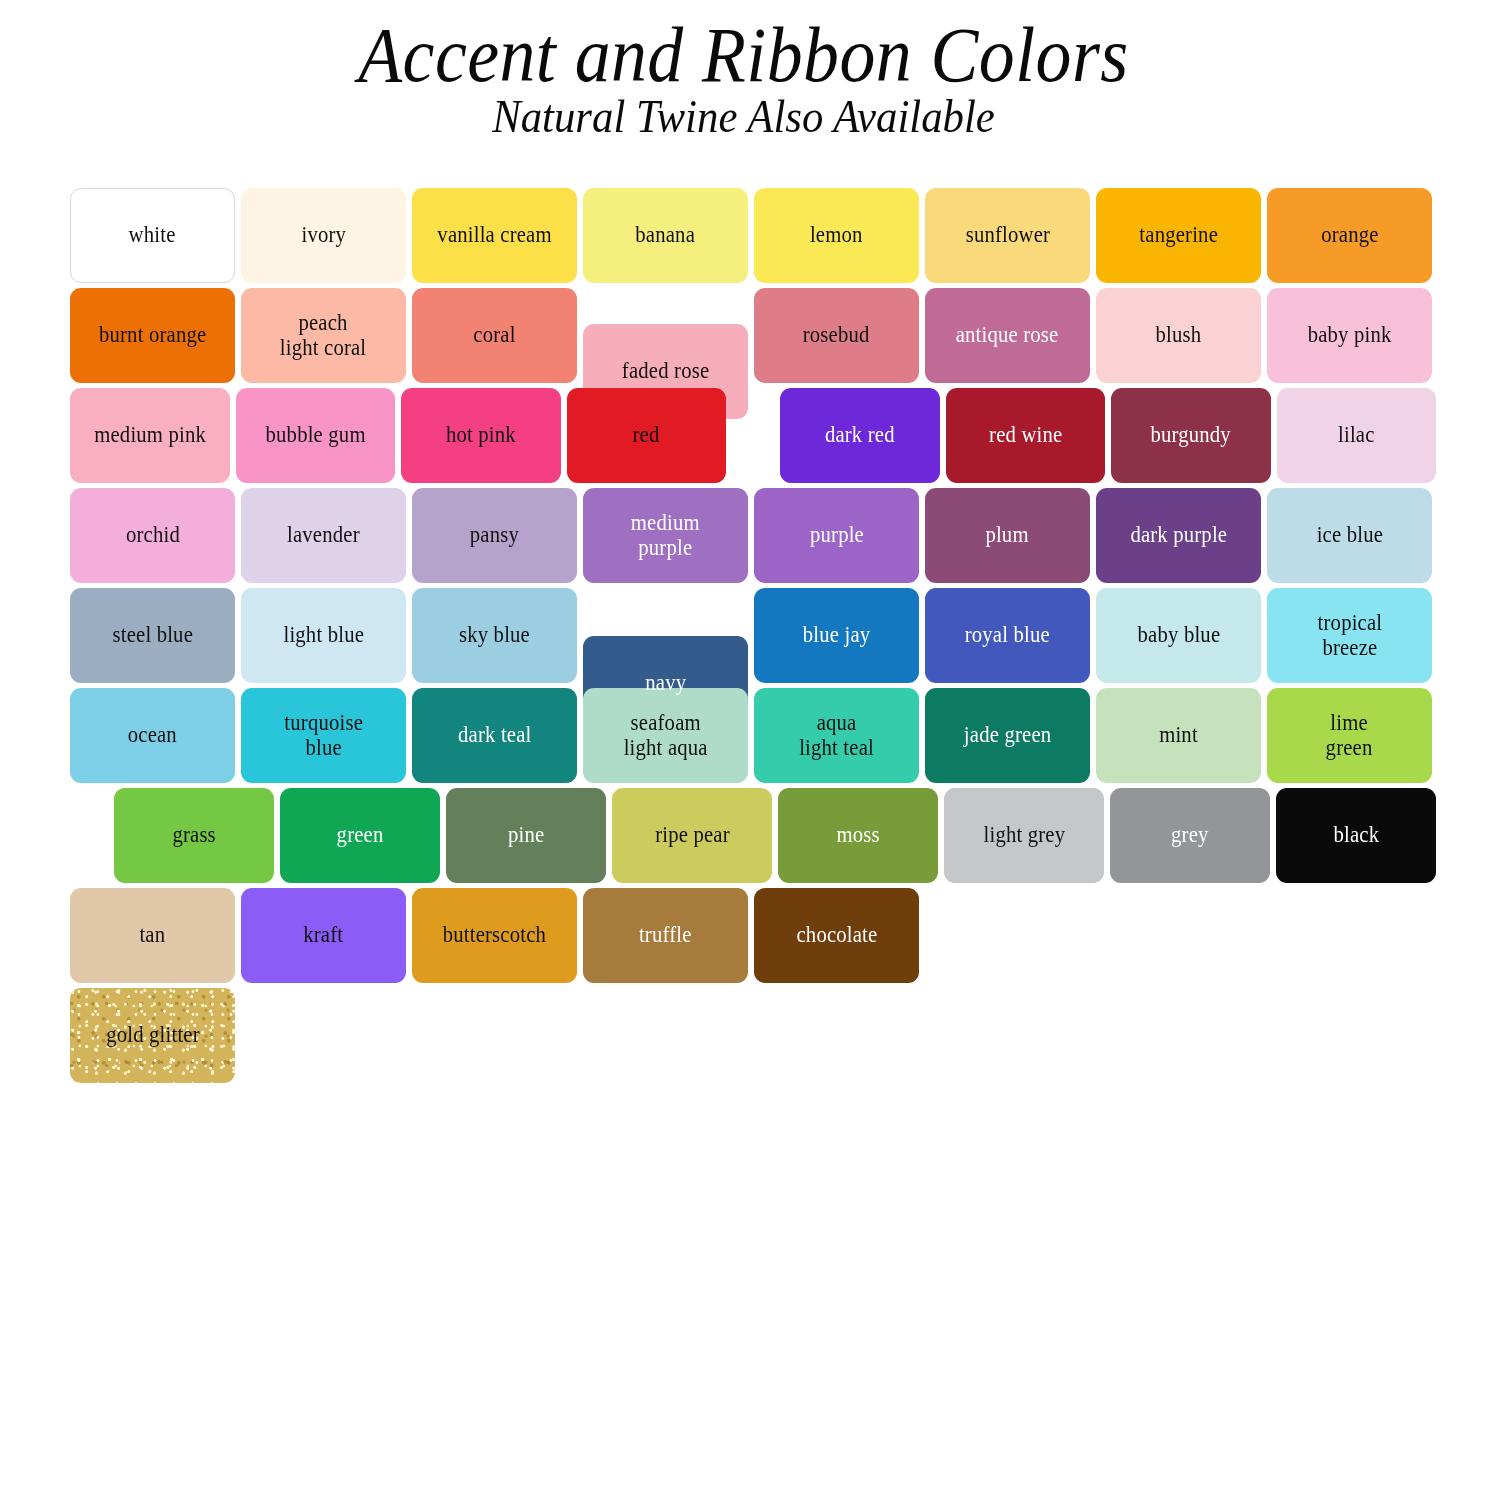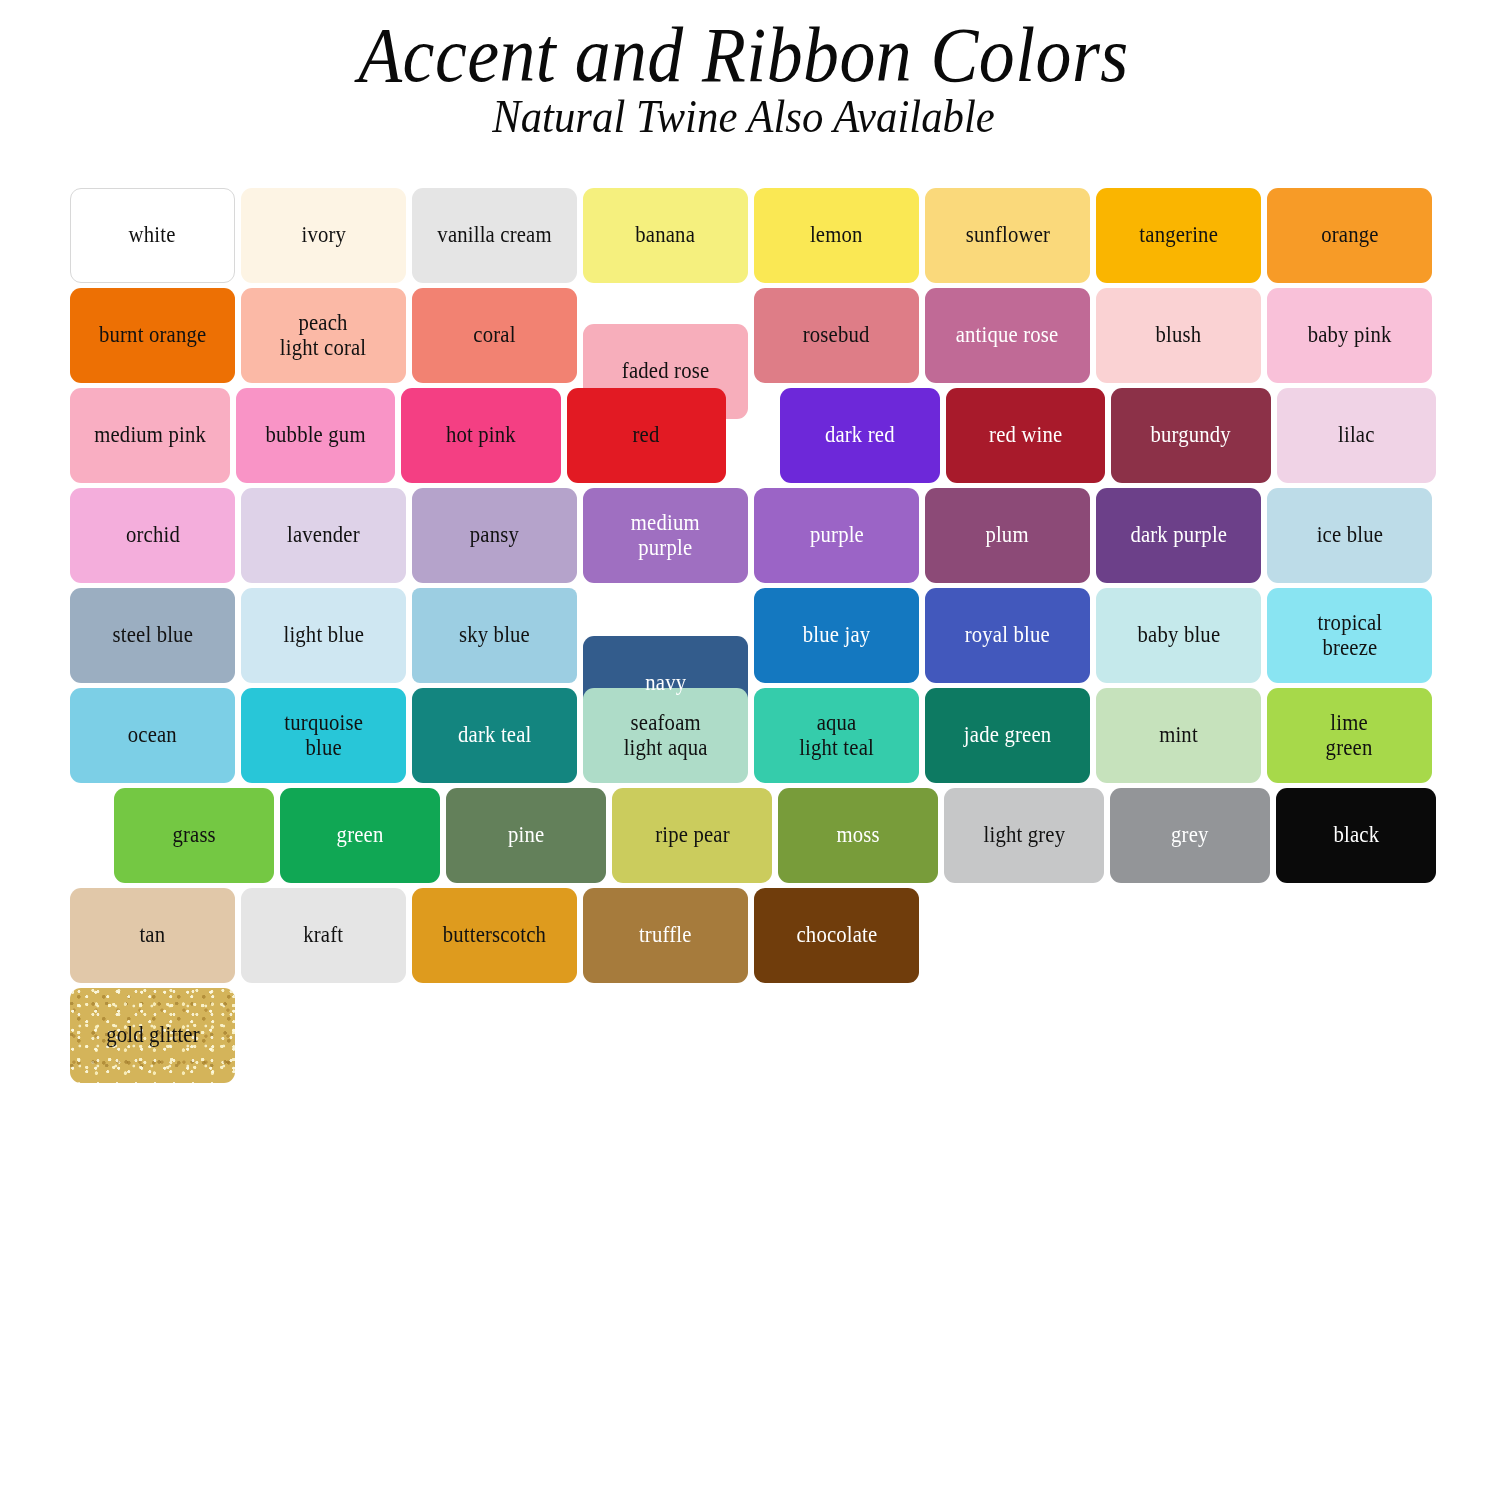--- a/index.html
+++ b/index.html
@@ -124,21 +124,21 @@
   </div>
 
   <div class="grid" id="swatch-grid">
       <div class="row">
         <div class="swatch light outlined" style="background: rgb(255, 255, 255);">
           <span class="label">white</span>
         </div>
         <div class="swatch light" style="background: rgb(253, 244, 228);">
           <span class="label">ivory</span>
         </div>
-        <div class="swatch light" style="background: #e5e5e5;">
+        <div class="swatch light" style="background: #fde047;">
           <span class="label">vanilla cream</span>
         </div>
         <div class="swatch light" style="background: rgb(245, 240, 126);">
           <span class="label">banana</span>
         </div>
         <div class="swatch light" style="background: rgb(250, 232, 84);">
           <span class="label">lemon</span>
         </div>
         <div class="swatch light" style="background: rgb(250, 217, 123);">
           <span class="label">sunflower</span>
@@ -230,21 +230,21 @@
           <span class="label">ice blue</span>
         </div>
       </div>
       <div class="row">
         <div class="swatch light" style="background: rgb(155, 174, 193);">
           <span class="label">steel blue</span>
         </div>
         <div class="swatch light" style="background: rgb(207, 231, 242);">
           <span class="label">light blue</span>
         </div>
-        <div class="swatch light" style="background: rgb(156, 206, 226); border-radius: 8px;">
+        <div class="swatch light" style="background: rgb(156, 206, 226);">
           <span class="label">sky blue</span>
         </div>
         <div class="swatch dark" style="background: rgb(51, 92, 140); margin-top: 48px;">
           <span class="label">navy</span>
         </div>
         <div class="swatch dark" style="background: rgb(20, 120, 192);">
           <span class="label">blue jay</span>
         </div>
         <div class="swatch dark" style="background: rgb(66, 88, 188);">
           <span class="label">royal blue</span>
@@ -310,21 +310,21 @@
           <span class="label">grey</span>
         </div>
         <div class="swatch dark" style="background: rgb(10, 10, 10);">
           <span class="label">black</span>
         </div>
       </div>
       <div class="row">
         <div class="swatch light" style="background: rgb(225, 200, 169);">
           <span class="label">tan</span>
         </div>
-        <div class="swatch light" style="background: #e5e5e5;">
+        <div class="swatch light" style="background: #8b5cf6;">
           <span class="label">kraft</span>
         </div>
         <div class="swatch light" style="background: rgb(222, 155, 30);">
           <span class="label">butterscotch</span>
         </div>
         <div class="swatch dark" style="background: rgb(166, 123, 60);">
           <span class="label">truffle</span>
         </div>
         <div class="swatch dark" style="background: rgb(112, 61, 12);">
           <span class="label">chocolate</span>

